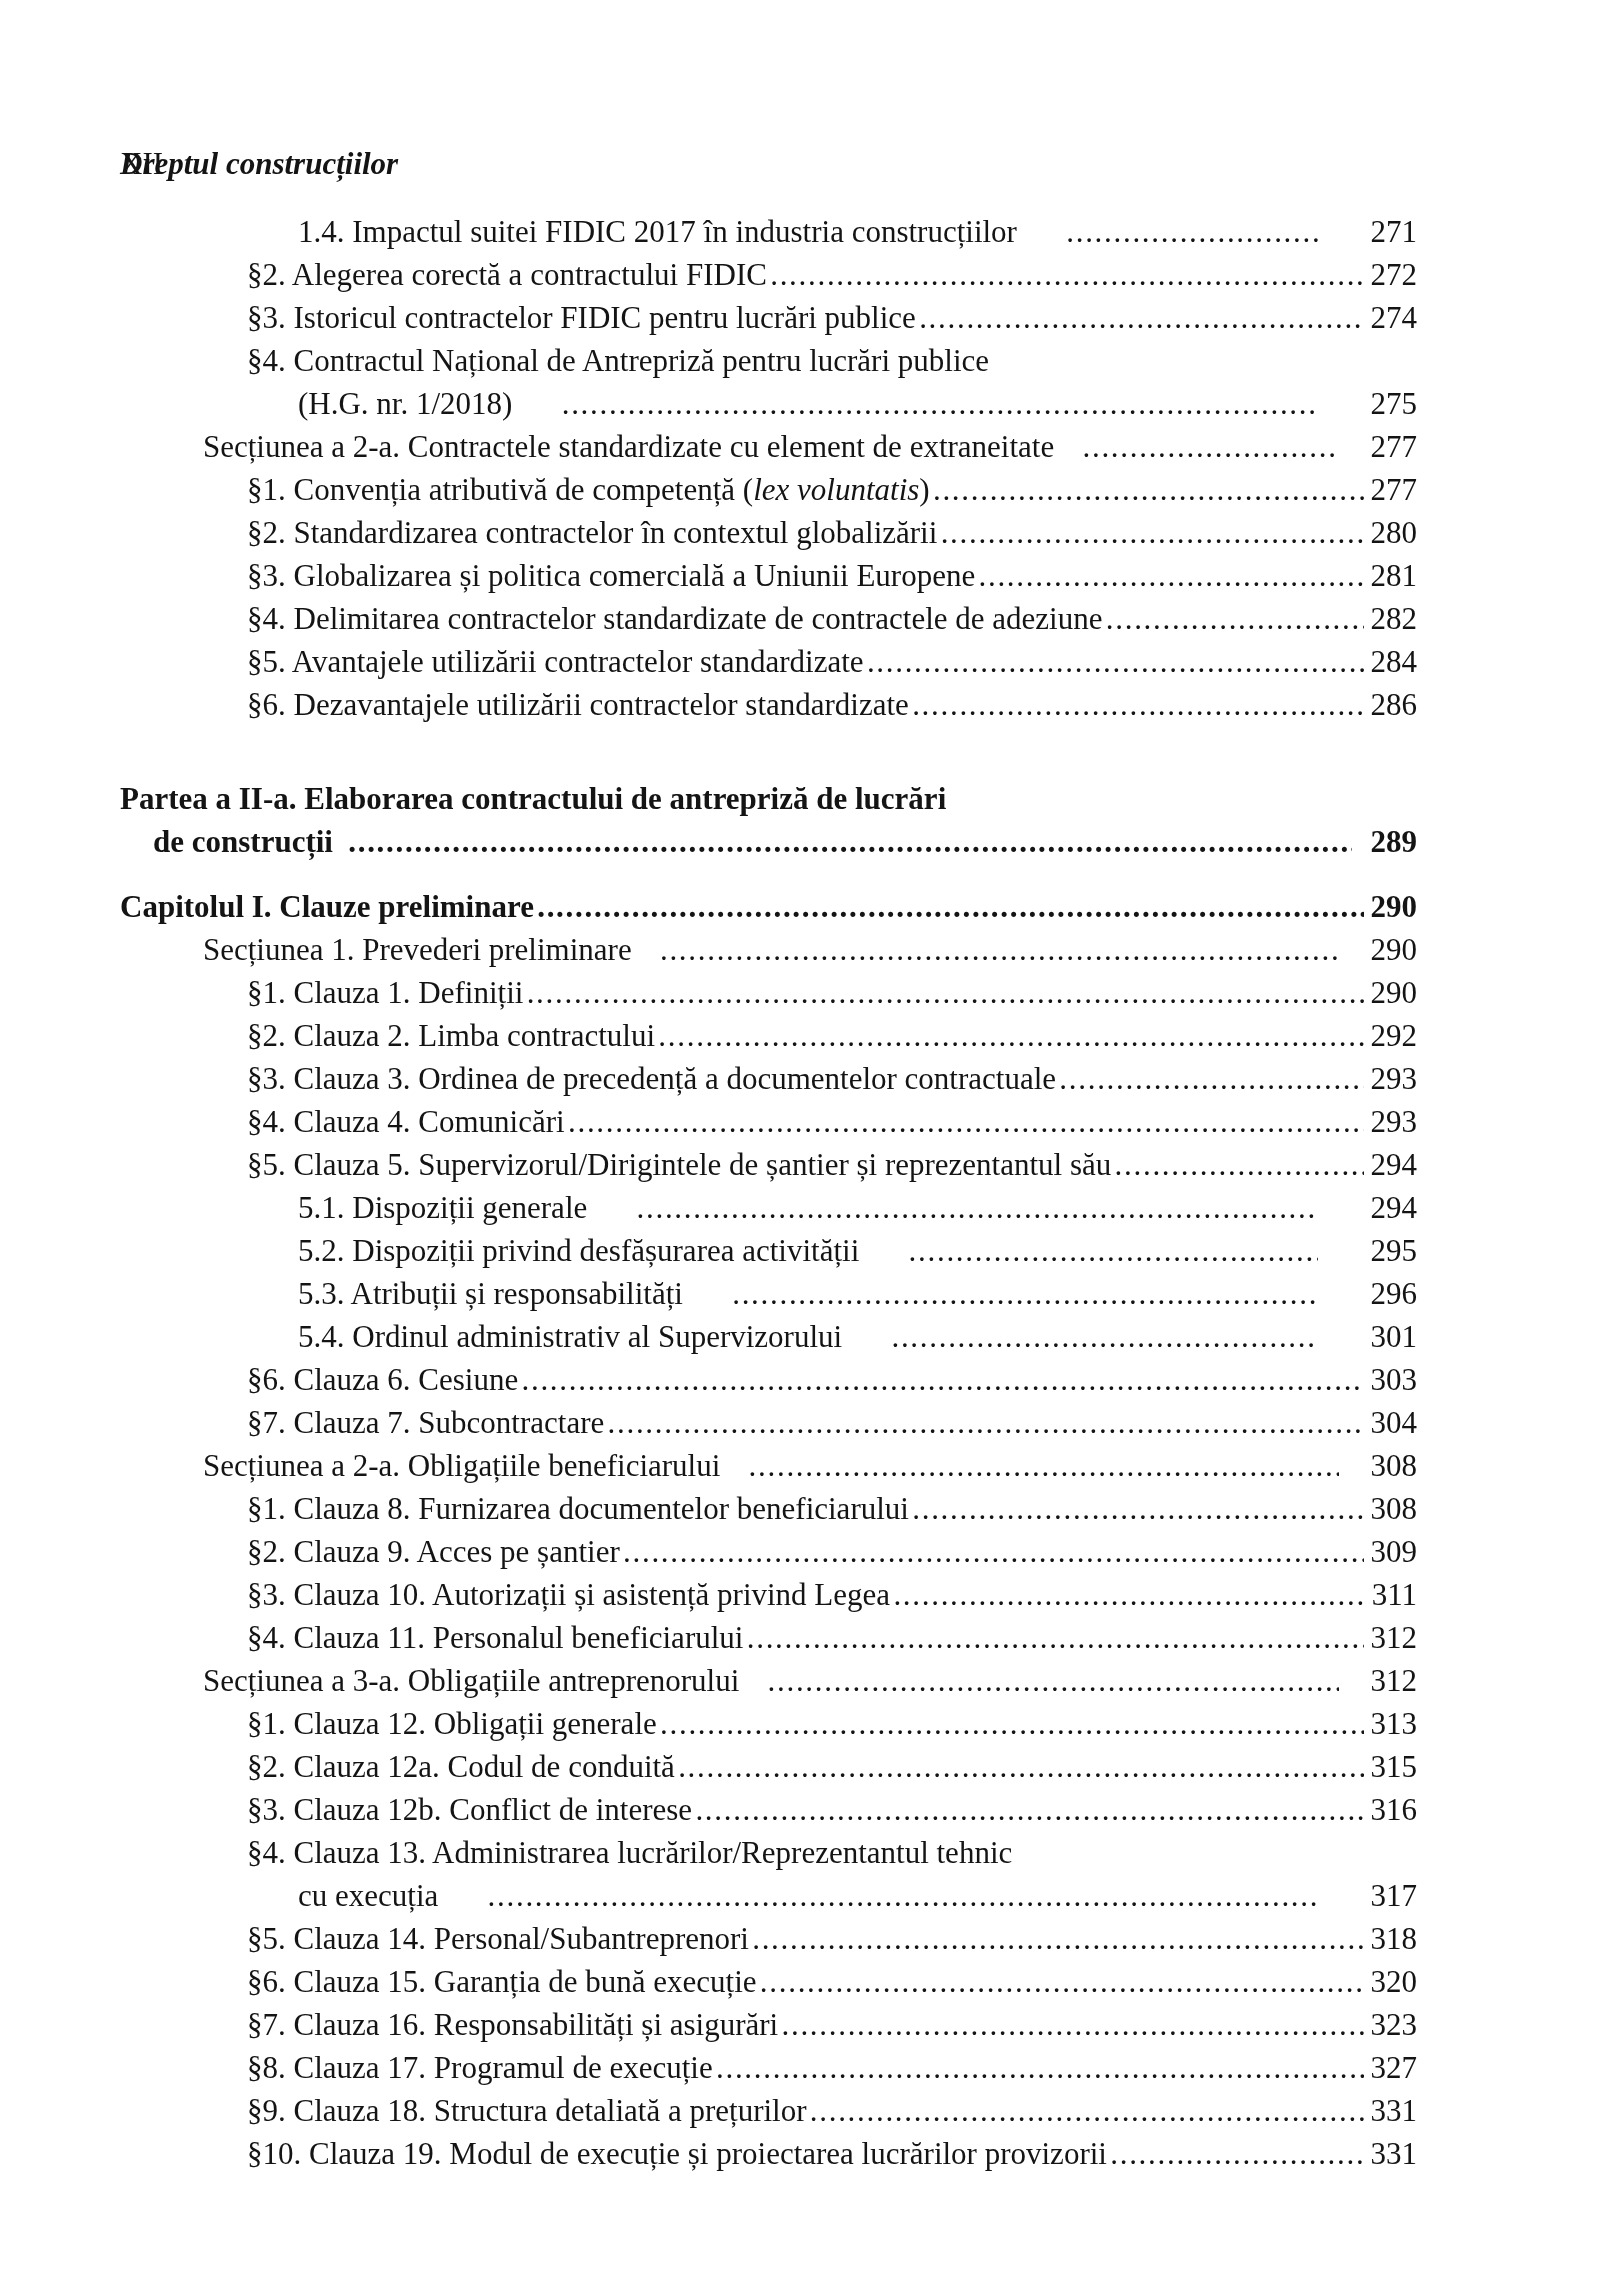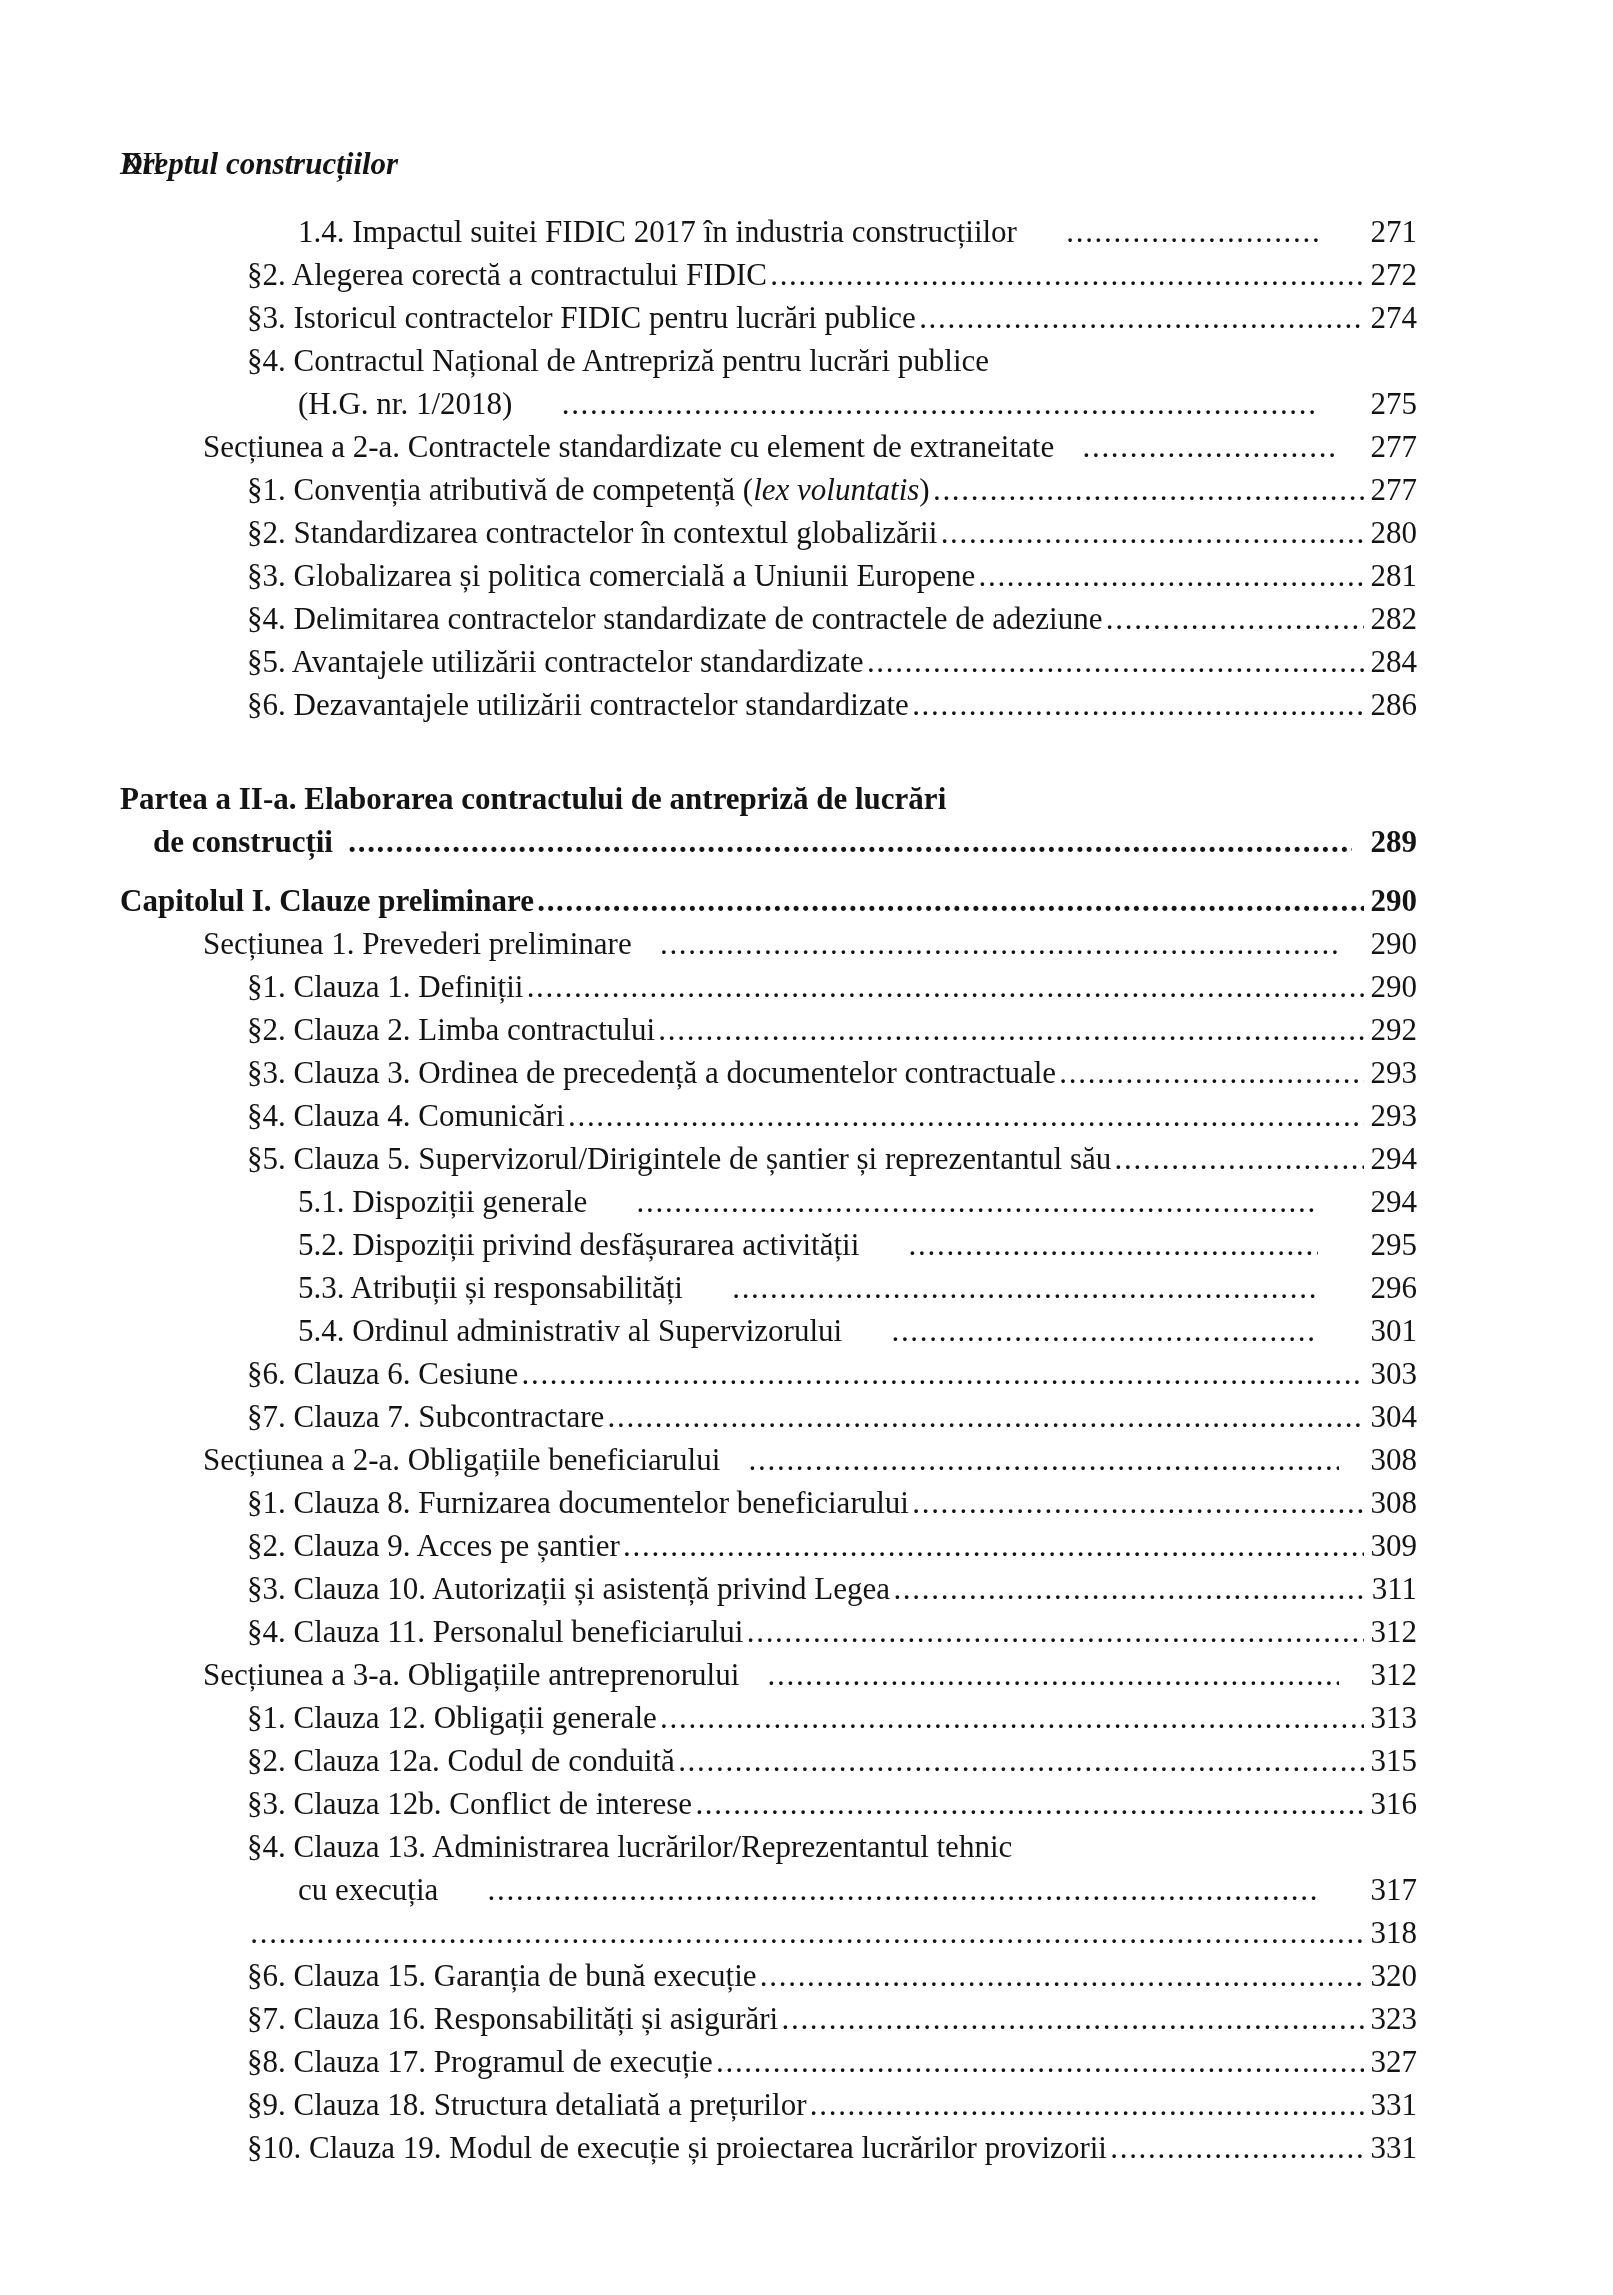--- a/index.html
+++ b/index.html
@@ -36,21 +36,21 @@
     margin-top: 25px;
   }
   .toc-row {
     display: flex;
     align-items: baseline;
     line-height: 43px;
     font-size: 31px;
   }
   .toc-row.bold { font-weight: bold; }
   .space-large { margin-top: 51px; }
-  .space-small { margin-top: 16px; }
+  .space-small { margin-top: 22px; }
   .indent-0   { padding-left: 0; }
   .indent-0_5 { padding-left: 33px; gap: 12px; }
   .indent-1   { padding-left: 83px; gap: 25px; }
   .indent-2   { padding-left: 127px; }
   .indent-3   { padding-left: 178px; gap: 46px; }
   .toc-text {
     white-space: pre-wrap;
     flex: 0 0 auto;
   }
   .toc-text i { font-style: italic; }
@@ -260,20 +260,21 @@
       </div>
       <div class="toc-row indent-2">
         <span class="toc-text">§4. Clauza 13. Administrarea lucrărilor/Reprezentantul tehnic</span>
       </div>
       <div class="toc-row indent-3">
         <span class="toc-text">cu execuția</span>
         <span class="leader"></span>
         <span class="page-num">317</span>
       </div>
       <div class="toc-row indent-2">
+        <span class="toc-text">§5. Clauza 14. Personal/Subantreprenori</span>
         <span class="leader"></span>
         <span class="page-num">318</span>
       </div>
       <div class="toc-row indent-2">
         <span class="toc-text">§6. Clauza 15. Garanția de bună execuție</span>
         <span class="leader"></span>
         <span class="page-num">320</span>
       </div>
       <div class="toc-row indent-2">
         <span class="toc-text">§7. Clauza 16. Responsabilități și asigurări</span>

